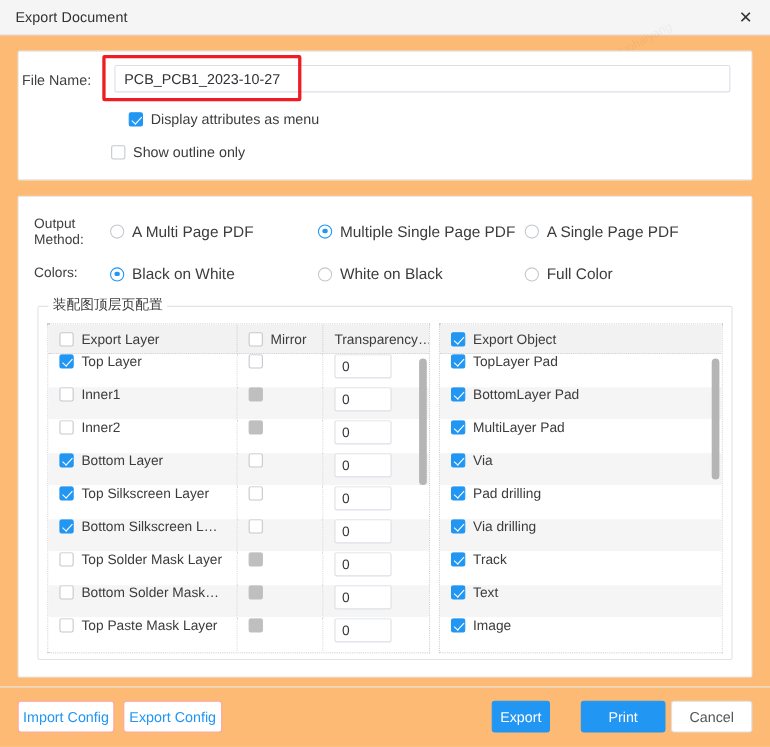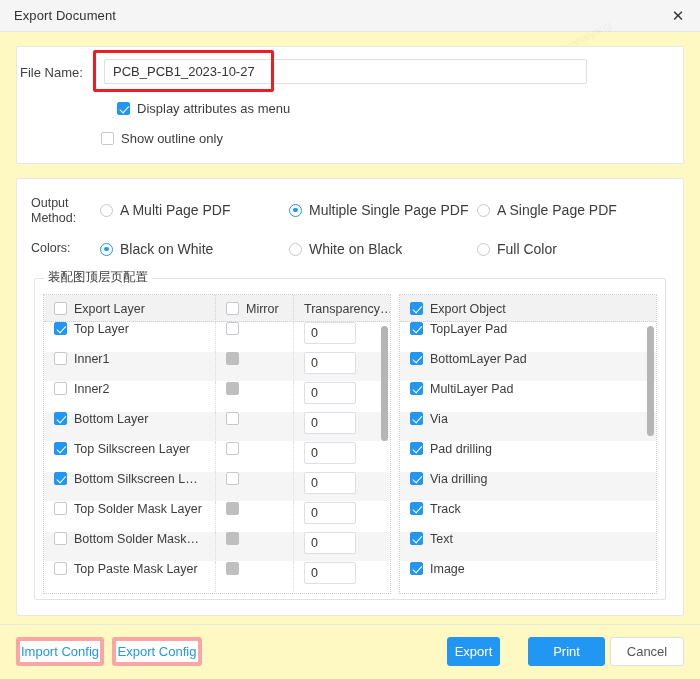--- a/index.html
+++ b/index.html
@@ -6,21 +6,21 @@
   html, body {
     margin: 0; padding: 0;
     width: 700px; height: 679px;
     font-family: "Liberation Sans", sans-serif;
     background: #ffffff;
     overflow: hidden;
   }
   #app {
     position: relative;
     width: 700px; height: 679px;
-    background: #fef9c3;
+    background: #fdba74;
   }
 
   
   .titlebar {
     position: absolute; left: 0; top: 0;
     width: 700px; height: 32px;
     background: #f5f5f5;
     border-bottom: 1px solid #e4e4e4;
   }
   .titlebar-title {
@@ -46,21 +46,21 @@
   #panel-top   { left: 16px; top: 46px;  width: 668px; height: 118px; }
   #panel-main  { left: 16px; top: 178px; width: 668px; height: 438px; }
 
   
   .label-filename {
     position: absolute; left: 20px; top: 65px;
     font-size: 13px; color: #404040;
   }
   .filename-input {
     position: absolute; left: 104px; top: 59px;
-    width: 483px; height: 25px;
+    width: 560px; height: 25px;
     border: 1px solid #dcdfe6;
     border-radius: 2px;
     background: #fff;
     font-size: 13px; color: #333;
     padding: 0 8px;
     line-height: 23px;
     font-family: "Liberation Sans", sans-serif;
     outline: none;
   }
   .redbox {
@@ -246,21 +246,21 @@
     height: 29px;
     border-radius: 3px;
     font-size: 13px;
     display: flex; align-items: center; justify-content: center;
     cursor: pointer;
     font-family: "Liberation Sans", sans-serif;
     user-select: none;
   }
   .btn-ghost {
     background: #fff;
-    border: 4px solid #fca5a5;
+    border: 1px solid #fca5a5;
     color: #2196f3;
   }
   .btn-primary {
     background: #2196f3;
     border: 1px solid #2196f3;
     color: #fff;
   }
   .btn-default {
     background: #fff;
     border: 1px solid #dcdfe6;

